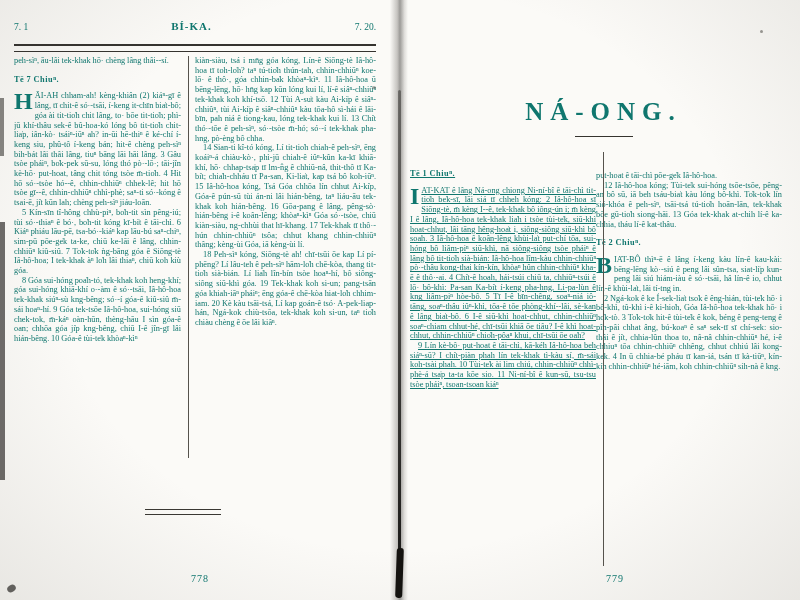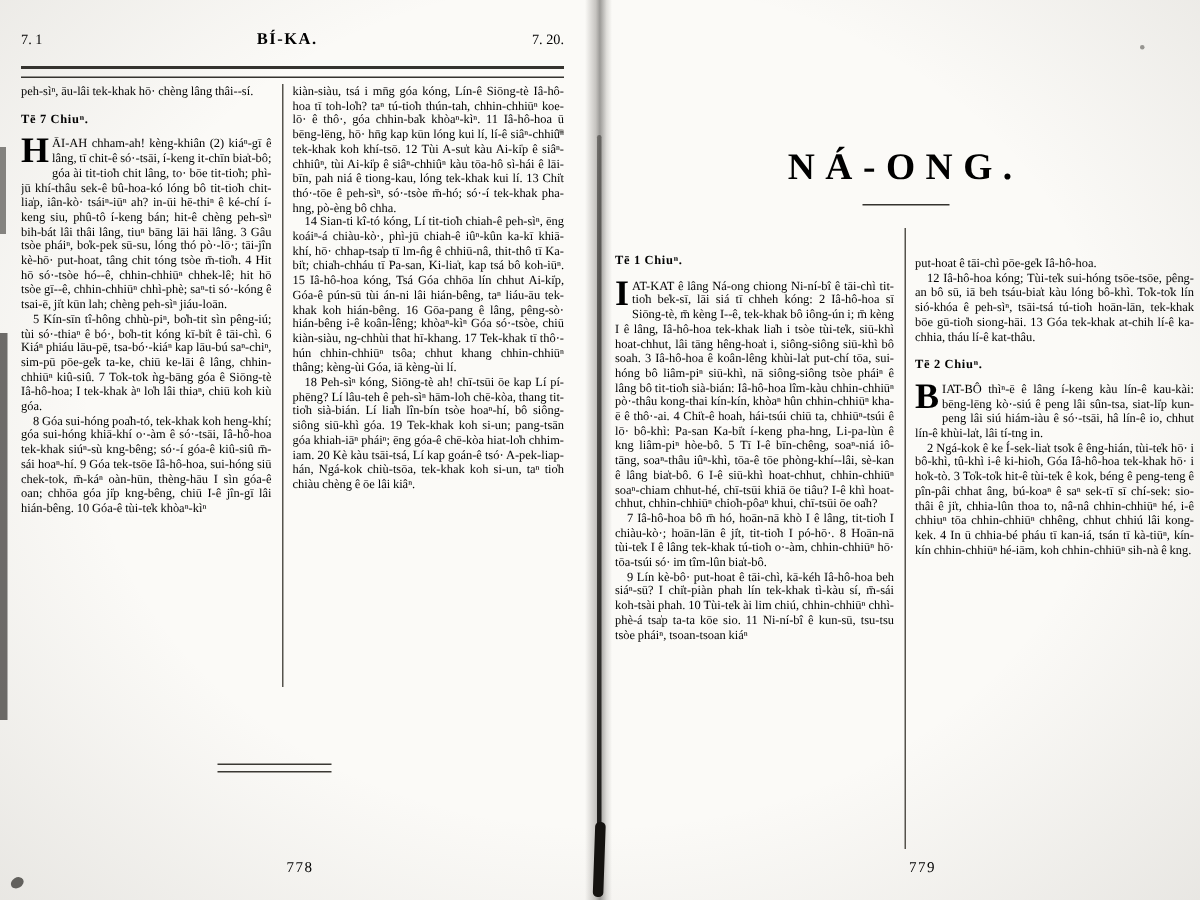--- a/index.html
+++ b/index.html
@@ -3,21 +3,21 @@
 <meta charset="utf-8">
 <style>
   html,body{margin:0;padding:0;}
   body{width:800px;height:600px;overflow:hidden;background:#e9e8e4;
        font-family:"Liberation Serif","DejaVu Serif",serif;}
   .book{position:relative;width:800px;height:600px;background:#fbfaf7;}
   
   .book::before{content:"";position:absolute;inset:0;
     background:radial-gradient(ellipse at 50% 45%, rgba(255,255,255,0) 60%, rgba(120,115,105,.14) 100%);
     pointer-events:none;}
-  .page{position:absolute;top:0;height:600px;color:#000000;}
+  .page{position:absolute;top:0;height:600px;color:#0f766e;}
   .page-left{left:0;width:392px;}
   .page-right{left:407px;width:393px;}
   
   .spine{position:absolute;top:0;left:390px;width:18px;height:600px;
     background:linear-gradient(90deg,rgba(60,55,50,0) 0%,rgba(60,55,50,.28) 40%,rgba(40,38,35,.45) 55%,rgba(60,55,50,.15) 80%,rgba(60,55,50,0) 100%);}
   .spine-line{position:absolute;top:90px;left:398px;width:3px;height:460px;
     background:linear-gradient(180deg,rgba(30,28,25,.45),rgba(15,14,12,.9));border-radius:2px;}
   .spine-blob{position:absolute;top:548px;left:396px;width:7px;height:50px;
     background:#151310;border-radius:3px;transform:rotate(2deg);}
   
@@ -31,21 +31,21 @@
   .running-title{font-size:11px;letter-spacing:1px;font-weight:bold;}
   .double-rule{position:absolute;top:44px;left:14px;right:16px;height:5px;
     border-top:2px solid #35332f;border-bottom:1px solid #35332f;}
 
   
   .cols{position:absolute;display:flex;}
   .page-left .cols{top:56px;left:14px;width:362px;height:404px;}
   .page-left .colA{width:167px;margin-right:14px;}
   .page-left .colB{width:181px;}
   .page-right .cols{top:155px;left:3px;width:386px;height:412px;}
-  .page-right .colA{width:186px;margin-right:14px;}
+  .page-right .colA{width:186px;text-decoration:underline;}
   .page-right .colB{width:186px;margin-top:16px;}
   .col{overflow:hidden;}
   .col p{margin:0;font-size:8.3px;line-height:9.7px;text-align:justify;
     text-justify:inter-word;word-spacing:-0.2px;}
   .col p.indent{text-indent:8px;}
   .colrule{position:absolute;width:1px;background:#55524c;}
   .page-left .colrule{left:188px;top:56px;height:402px;}
   .page-right .colrule{left:196px;top:152px;height:414px;}
 
   .chapter-head{font-size:9.5px;font-weight:bold;text-align:center;
@@ -113,21 +113,20 @@
   <div class="speck2"></div>
 
   <div class="page page-right">
     <div class="book-title">NÁ-ONG.</div>
     <div class="title-rule"></div>
 
     <div class="cols">
       <div class="col colA">
         <p class="chapter-head" style="margin-top:14px !important;">Tē 1 Chiuⁿ.</p>
         <p><span class="dropcap">I</span><span>AT-KAT ê lâng Ná-ong chiong Ni-ní-bî ê tāi-chì tit-tio̍h be̍k-sī, lāi siá tī chheh kóng: 2 Iâ-hô-hoa sī Siōng-tè, m̄ kèng I--ê, tek-khak bô iông-ún i; m̄ kèng I ê lâng, Iâ-hô-hoa tek-khak lia̍h i tsòe tùi-te̍k, siū-khì hoat-chhut, lâi tāng hêng-hoa̍t i, siông-siông siū-khì bô soah. 3 Iâ-hô-hoa ê koân-lêng khùi-la̍t put-chí tōa, sui-hóng bô liâm-piⁿ siū-khì, nā siông-siông tsòe pháiⁿ ê lâng bô tit-tio̍h sià-bián: Iâ-hô-hoa lîm-kàu chhin-chhiūⁿ pò·-thâu kong-thai kín-kín, khòaⁿ hûn chhin-chhiūⁿ kha-ē ê thô·-ai. 4 Chi̍t-ê hoah, hái-tsúi chiū ta, chhiūⁿ-tsúi ê lō· bô-khì: Pa-san Ka-bi̍t í-keng pha-hng, Li-pa-lùn ê kng liâm-piⁿ hòe-bô. 5 Tī I-ê bīn-chêng, soaⁿ-niá iô-tāng, soaⁿ-thâu iûⁿ-khì, tōa-ê tōe phòng-khí--lâi, sè-kan ê lâng bia̍t-bô. 6 I-ê siū-khì hoat-chhut, chhin-chhiūⁿ soaⁿ-chiam chhut-hé, chī-tsūi khiā ōe tiâu? I-ê khì hoat-chhut, chhin-chhiūⁿ chio̍h-pôaⁿ khui, chī-tsūi ōe oa̍h?</span></p>
-        <p class="indent">7 Iâ-hô-hoa bô m̄ hó, hoān-nā khò I ê lâng, tit-tio̍h I chiàu-kò·; hoān-lān ê ji̍t, tit-tio̍h I pó-hō·. 8 Hoān-nā tùi-te̍k I ê lâng tek-khak tú-tio̍h o·-àm, chhin-chhiūⁿ hō· tōa-tsúi só· im tîm-lûn bia̍t-bô.</p>
         <p class="indent">9 Lín kè-bô· put-hoat ê tāi-chì, kā-kéh Iâ-hô-hoa beh siáⁿ-sū? I chi̍t-piàn phah lín tek-khak tì-kàu sí, m̄-sái koh-tsài phah. 10 Tùi-te̍k ài lim chiú, chhin-chhiūⁿ chhì-phè-á tsa̍p ta-ta kōe sio. 11 Ni-ní-bî ê kun-sū, tsu-tsu tsòe pháiⁿ, tsoan-tsoan kiáⁿ</p>
       </div>
       <div class="col colB">
         <p>put-hoat ê tāi-chì pōe-ge̍k Iâ-hô-hoa.</p>
         <p class="indent">12 Iâ-hô-hoa kóng; Tùi-te̍k sui-hóng tsōe-tsōe, pêng-an bô sū, iā beh tsáu-bia̍t kàu lóng bô-khì. To̍k-to̍k lín sió-khóa ê peh-sìⁿ, tsāi-tsá tú-tio̍h hoān-lān, tek-khak bōe gū-tio̍h siong-hāi. 13 Góa tek-khak at-chih lí-ê ka-chhia, tháu lí-ê kat-thâu.</p>
         <p class="chapter-head">Tē 2 Chiuⁿ.</p>
         <p><span class="dropcap">B</span><span>IA̍T-BÔ thìⁿ-ē ê lâng í-keng kàu lín-ê kau-kài: bēng-lēng kò·-siú ê peng lâi sûn-tsa, siat-li̍p kun-peng lâi siú hiám-iàu ê só·-tsāi, hâ lín-ê io, chhut lín-ê khùi-la̍t, lâi tí-tng in.</span></p>
         <p class="indent">2 Ngá-kok ê ke Í-sek-lia̍t tso̍k ê êng-hián, tùi-te̍k hō· i bô-khì, tû-khì i-ê ki-hio̍h, Góa Iâ-hô-hoa tek-khak hō· i ho̍k-tò. 3 To̍k-to̍k hit-ê tùi-te̍k ê kok, béng ê peng-teng ê pîn-pâi chhat âng, bú-koaⁿ ê saⁿ sek-tī sī chí-sek: sio-thâi ê ji̍t, chhia-lûn thoa to, nâ-nâ chhin-chhiūⁿ hé, i-ê chhiuⁿ tōa chhin-chhiūⁿ chhêng, chhut chhiú lâi kong-kek. 4 In ū chhia-bé pháu tī kan-iá, tsán tī kà-tiūⁿ, kín-kín chhin-chhiūⁿ hé-iām, koh chhin-chhiūⁿ sih-nà ê kng.</p>
       </div>
     </div>

